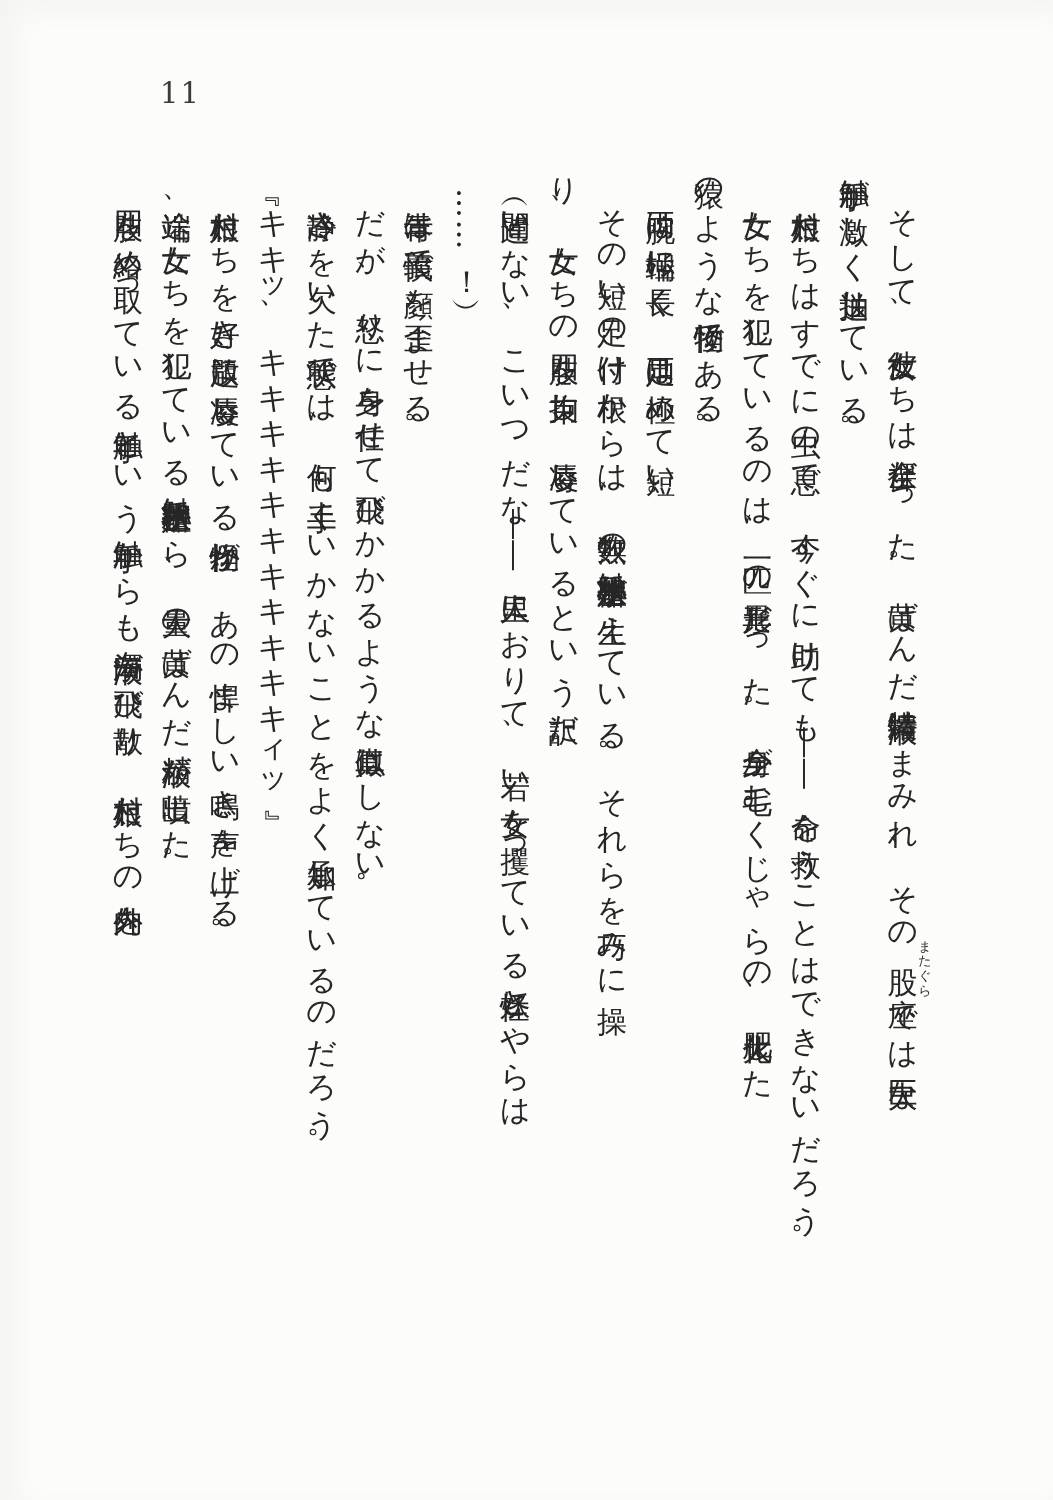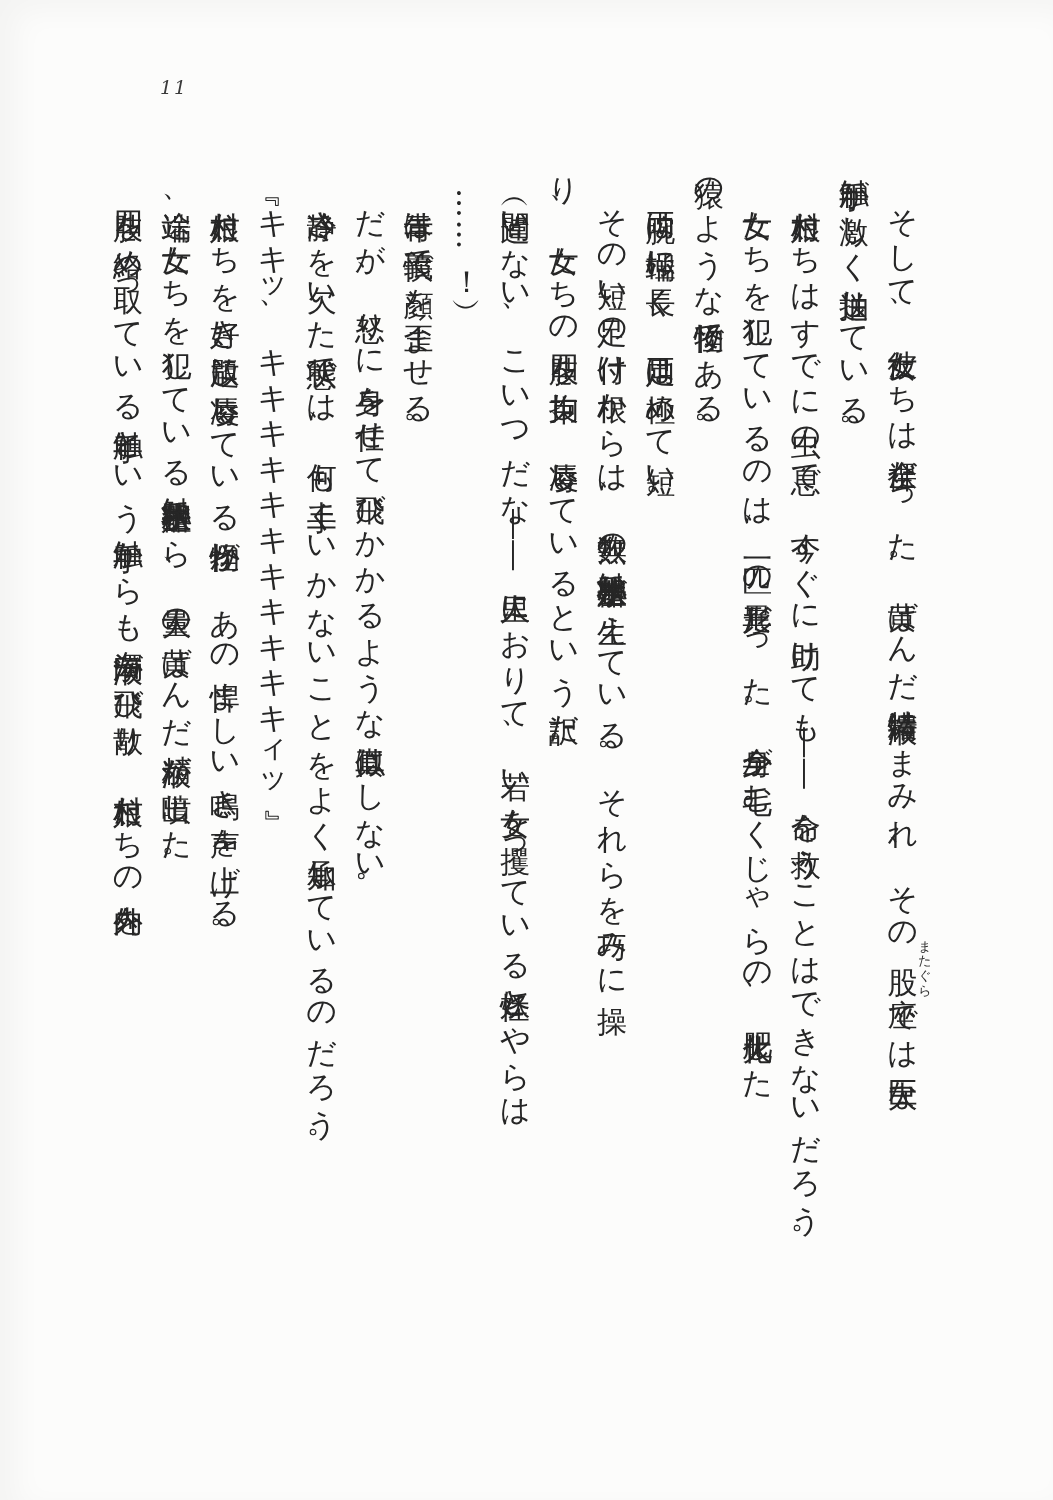--- a/index.html
+++ b/index.html
@@ -13,22 +13,21 @@
     height: 1500px;
     background: #fcfcfb;
     overflow: hidden;
     box-shadow: inset 16px 10px 30px rgba(0,0,0,0.035);
     font-family: "DejaVu Serif", "Liberation Serif", serif;
   }
   .page-num {
     position: absolute;
     top: 76px;
     left: 160px;
-    font-size: 19px;
-    font-style: italic;
+    font-size: 29px;
     color: #3a3a3a;
     letter-spacing: 2px;
   }
   .text-block {
     position: absolute;
     top: 156px;
     right: 121px;
     height: 1196px;
     writing-mode: vertical-rl;
     text-orientation: mixed;

